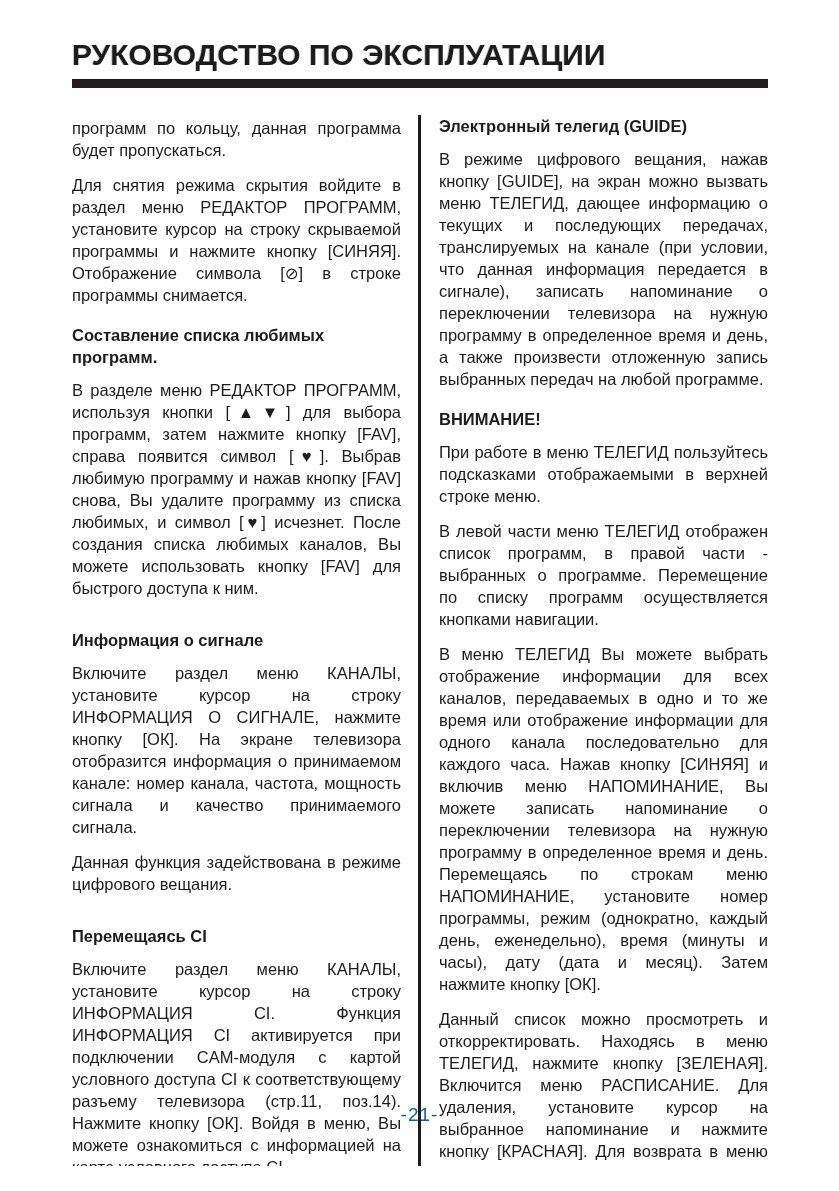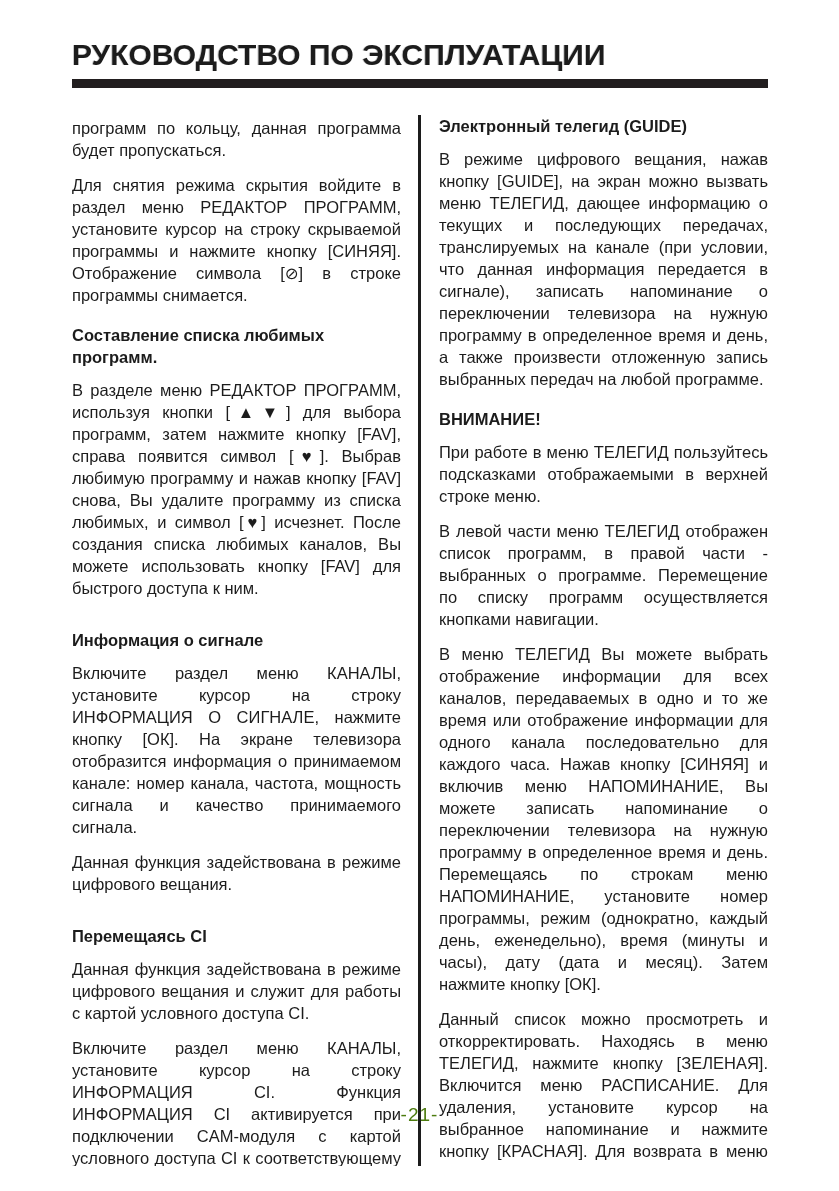--- a/index.html
+++ b/index.html
@@ -75,21 +75,21 @@
   }
   .footer {
     position: absolute;
     left: 0;
     bottom: 40px;
     width: 100%;
     text-align: center;
   }
   .page-number {
     font-size: 19px;
-    color: #4d7c0f;
+    color: #0369a1;
     letter-spacing: 1px;
   }
 </style>
 </head>
 <body>
 
 <div class="page">
 
   <div class="header">
     <h1 class="page-title">РУКОВОДСТВО ПО ЭКСПЛУАТАЦИИ</h1>
@@ -100,21 +100,20 @@
 
     <div class="col">
       <p class="para">программ по кольцу, данная программа будет пропускаться.</p>
       <p class="para">Для снятия режима скрытия войдите в раздел меню РЕДАКТОР ПРОГРАММ, установите курсор на строку скрываемой программы и нажмите кнопку [СИНЯЯ]. Отображение символа [⊘] в строке программы снимается.</p>
       <h3 class="subhead">Составление списка любимых программ.</h3>
       <p class="para">В разделе меню РЕДАКТОР ПРОГРАММ, используя кнопки [▲▼] для выбора программ, затем нажмите кнопку [FAV], справа появится символ [♥]. Выбрав любимую программу и нажав кнопку [FAV] снова, Вы удалите программу из списка любимых, и символ [♥] исчезнет. После создания списка любимых каналов, Вы можете использовать кнопку [FAV] для быстрого доступа к ним.</p>
       <h3 class="subhead gap">Информация о сигнале</h3>
       <p class="para">Включите раздел меню КАНАЛЫ, установите курсор на строку ИНФОРМАЦИЯ О СИГНАЛЕ, нажмите кнопку [ОК]. На экране телевизора отобразится информация о принимаемом канале: номер канала, частота, мощность сигнала и качество принимаемого сигнала.</p>
       <p class="para">Данная функция задействована в режиме цифрового вещания.</p>
       <h3 class="subhead gap">Перемещаясь CI</h3>
-      <p class="para">Данная функция задействована в режиме цифрового вещания и служит для работы с картой условного доступа CI.</p>
       <p class="para">Включите раздел меню КАНАЛЫ, установите курсор на строку ИНФОРМАЦИЯ CI. Функция ИНФОРМАЦИЯ CI активируется при подключении CAM-модуля с картой условного доступа CI к соответствующему разъему телевизора (стр.11, поз.14). Нажмите кнопку [ОК]. Войдя в меню, Вы можете ознакомиться с информацией на карте условного доступа CI.</p>
     </div>
 
     <div class="divider"></div>
 
     <div class="col">
       <h3 class="subhead first">Электронный телегид (GUIDE)</h3>
       <p class="para">В режиме цифрового вещания, нажав кнопку [GUIDE], на экран можно вызвать меню ТЕЛЕГИД, дающее информацию о текущих и последующих передачах, транслируемых на канале (при условии, что данная информация передается в сигнале), записать напоминание о переключении телевизора на нужную программу в определенное время и день, а также произвести отложенную запись выбранных передач на любой программе.</p>
       <h3 class="subhead">ВНИМАНИЕ!</h3>
       <p class="para">При работе в меню ТЕЛЕГИД пользуйтесь подсказками отображаемыми в верхней строке меню.</p>

